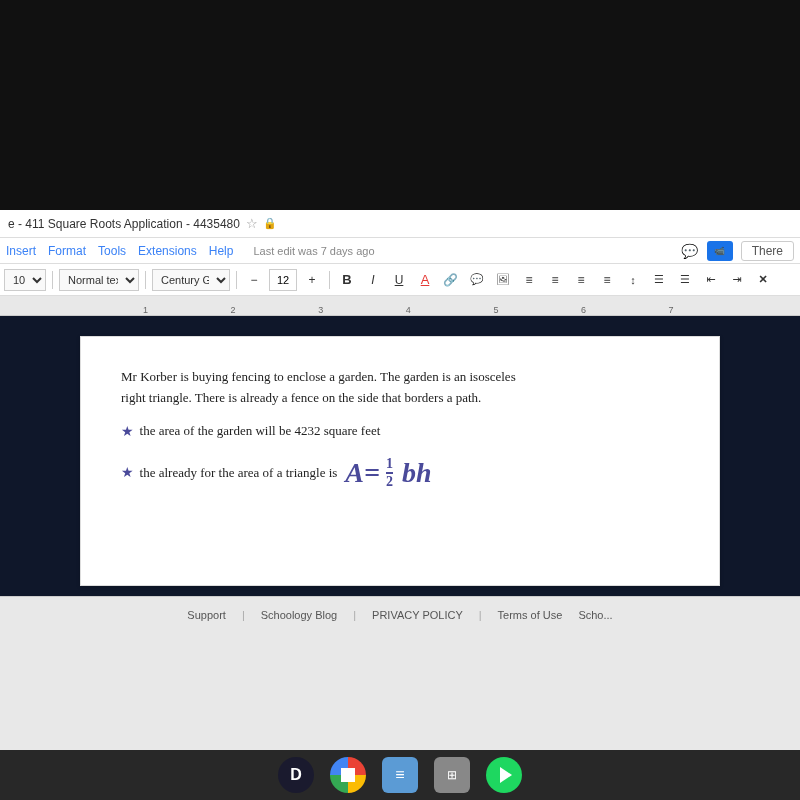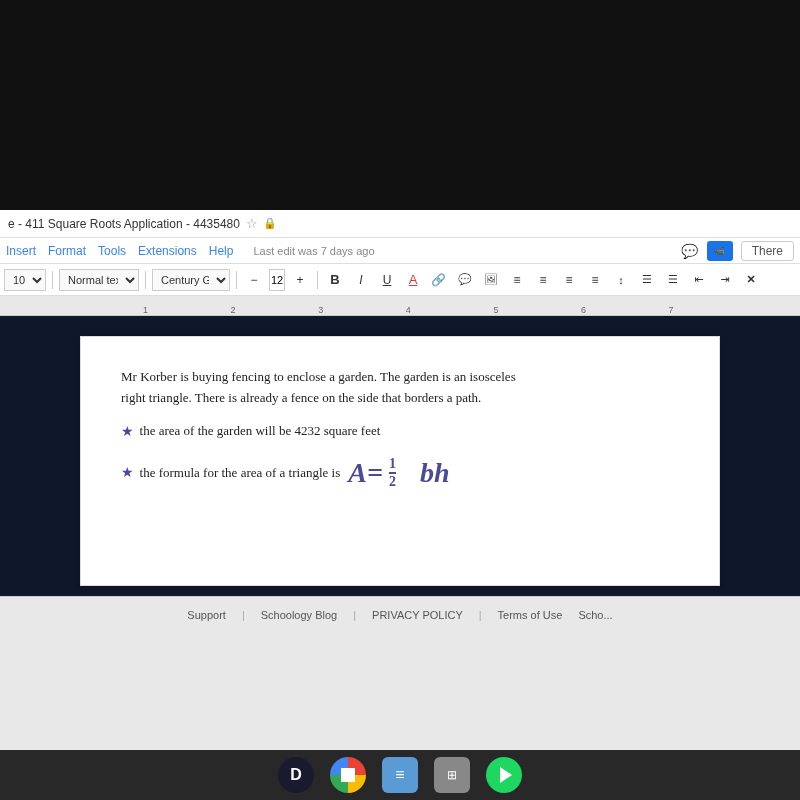--- a/index.html
+++ b/index.html
@@ -184,21 +184,21 @@
       align-items: center;
       justify-content: center;
       padding: 0 3px;
     }
 
     .toolbar-btn.bold { font-weight: bold; font-size: 13px; }
     .toolbar-btn.italic { font-style: italic; }
     .toolbar-btn.underline { text-decoration: underline; }
 
     .font-size-input {
-      width: 16px;
+      width: 28px;
       height: 22px;
       border: 1px solid #ccc;
       text-align: center;
       font-size: 11px;
     }
 
     
     .ruler {
       width: 100%;
       height: 20px;
@@ -321,21 +321,21 @@
       font-size: 14px;
       padding-top: 1px;
       line-height: 1;
     }
 
     .formula-bh {
       font-size: 28px;
       font-weight: bold;
       color: #4a4a9a;
       font-style: italic;
-      margin-left: 18px;
+      margin-left: 3px;
     }
 
     
     .footer-bar {
       width: 100%;
       height: 36px;
       background: #e8e8e8;
       display: flex;
       align-items: center;
       justify-content: center;
@@ -494,21 +494,21 @@
           <span>right triangle.  There is already a fence on the side that borders a path.</span>
         </div>
 
         <div class="bullet-item">
           <span class="star-bullet">★</span>
           <span>the area of the garden will be 4232 square feet</span>
         </div>
 
         <div class="formula-area">
           <span class="star-bullet">★</span>
-          <span class="formula-label">the formula for the area of a triangle is</span>
+          <span class="formula-label">the already for the area of a triangle is</span>
           <div class="formula-display">
             <span class="formula-A">A=</span>
             <span class="fraction">
               <span class="numerator">1</span>
               <span class="denominator">2</span>
             </span>
             <span class="formula-bh">bh</span>
           </div>
         </div>
 

